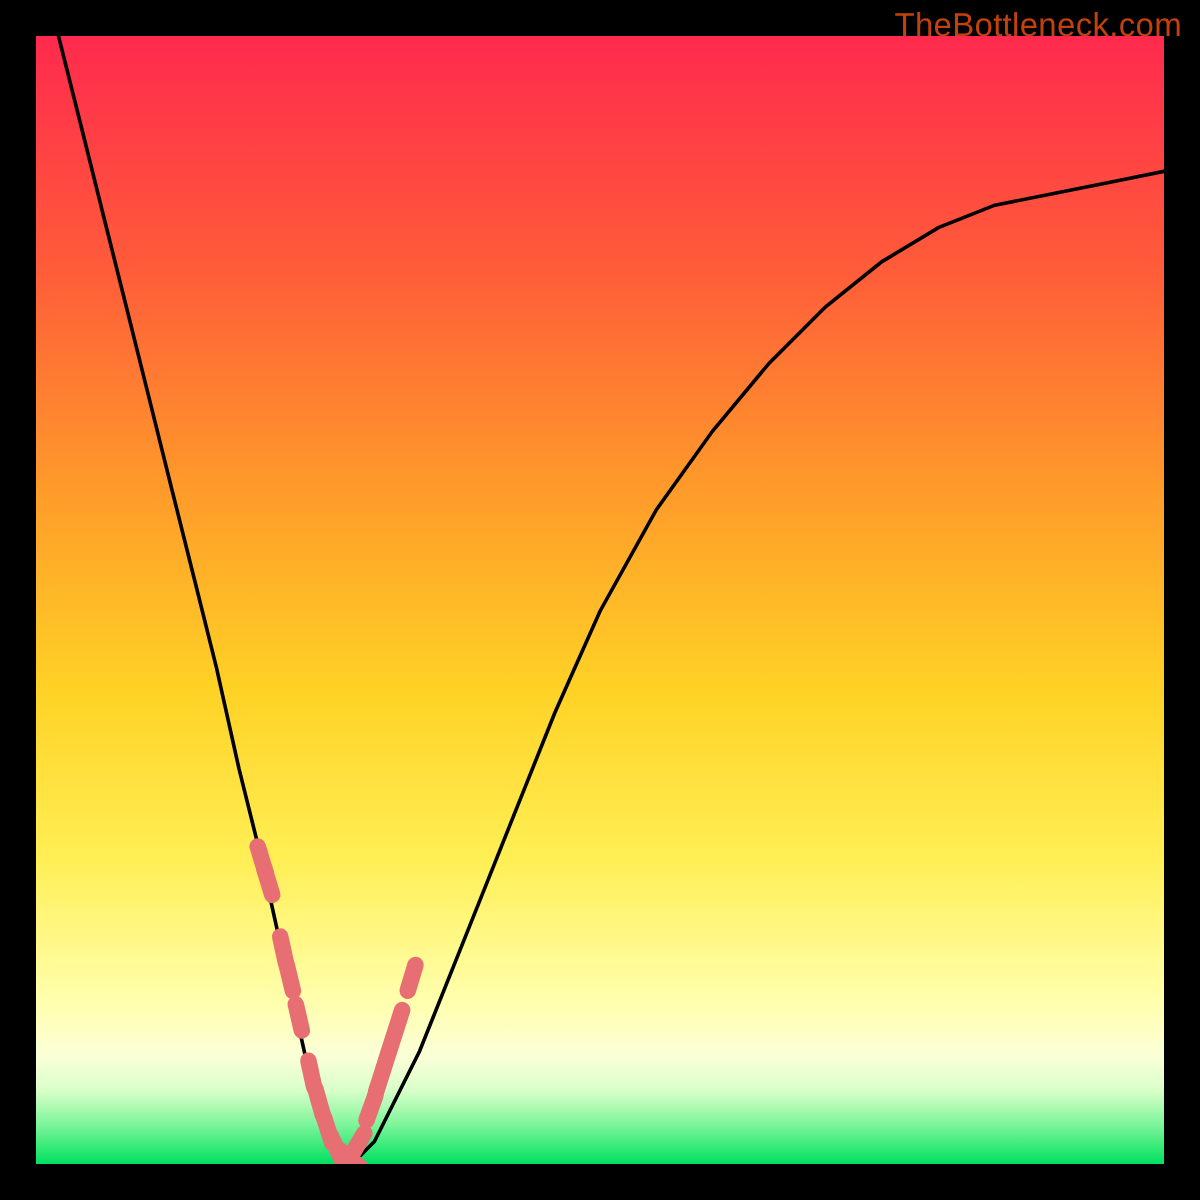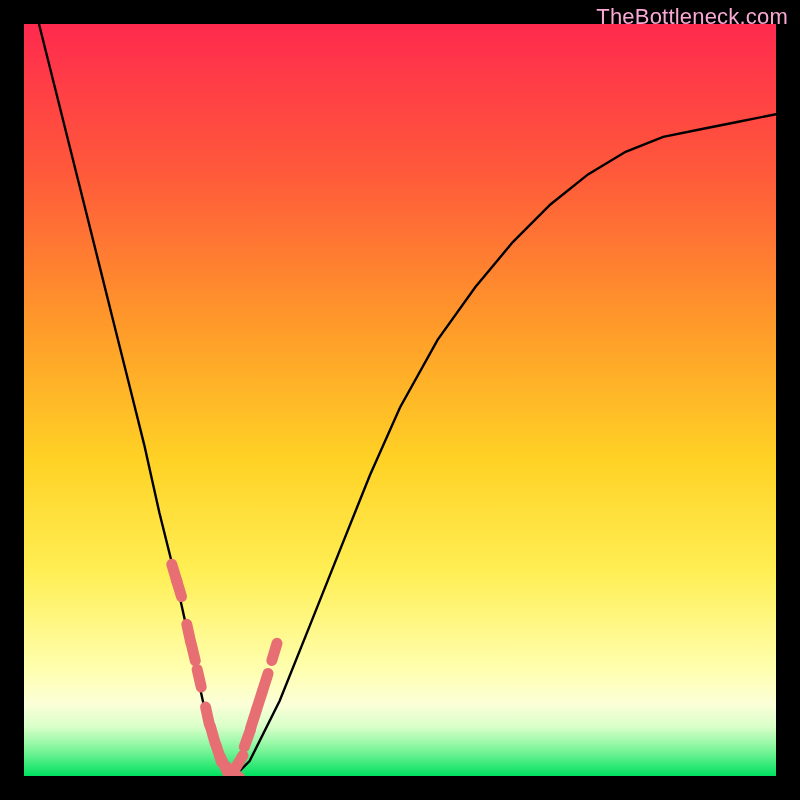--- a/index.html
+++ b/index.html
@@ -24,21 +24,21 @@
     left: 24px;
     top: 24px;
     width: 752px;
     height: 752px;
     
   }
   .watermark {
     position: absolute;
     top: 4px;
     right: 12px;
-    color: #f9a8d4;
+    color: #c2410c;
     font-size: 22px;
     font-weight: 400;
     letter-spacing: 0.2px;
     user-select: none;
   }
   svg {
     display: block;
   }
 </style>
 </head>

